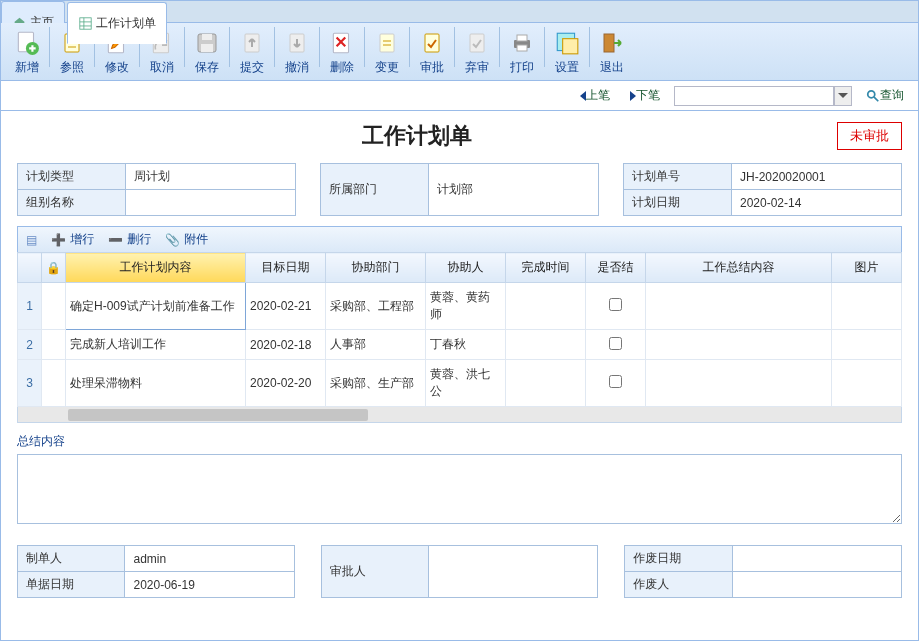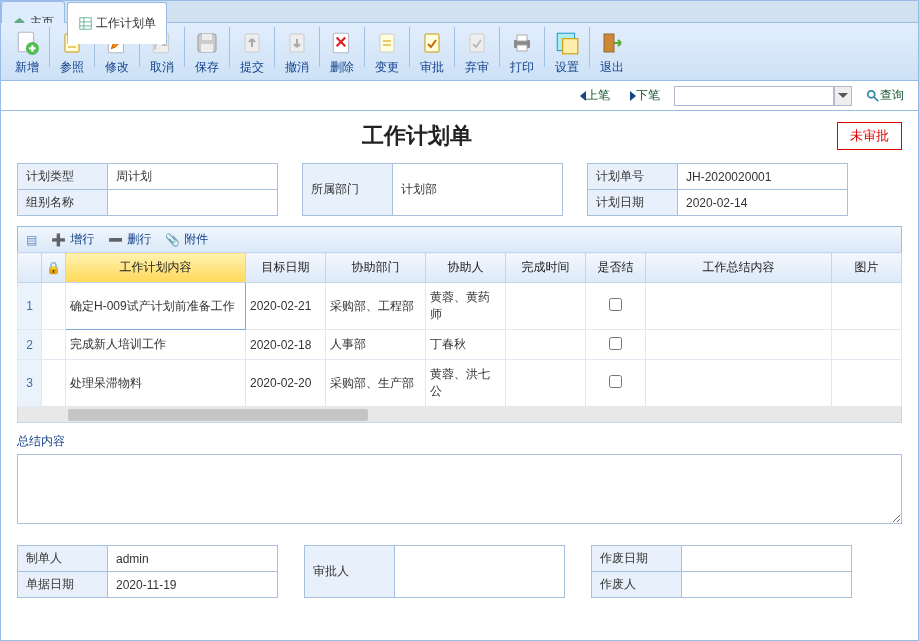--- a/index.html
+++ b/index.html
@@ -28,21 +28,21 @@
 
 .body { flex: 1; overflow: auto; padding: 10px 16px; }
 .titlebar { display: flex; align-items: center; margin-bottom: 12px; }
 .pgtitle { flex: 1; text-align: center; font-size: 22px; font-weight: bold; color: #222; }
 .status { border: 1px solid #d00; color: #d00; padding: 4px 12px; font-size: 13px; margin-left: 20px; }
 
 
 .fieldrow { display: flex; gap: 24px; margin-bottom: 10px; }
 .fieldgrp { border-collapse: collapse; }
 .fieldgrp td { border: 1px solid #a7c0de; padding: 4px 8px; height: 24px; }
-.fieldgrp .lbl { background: #e8f1fb; width: 90px; }
+.fieldgrp .lbl { background: #e8f1fb; width: 108px; }
 .fieldgrp .val { background: #fff; width: 170px; }
 
 
 .gridtb { display: flex; align-items: center; gap: 14px; border: 1px solid #99bbe8; border-bottom:none; background: linear-gradient(#f0f6fd,#dbe9f8); padding: 4px 8px; }
 .gbtn { display: flex; align-items: center; gap: 4px; color: #15428b; cursor: pointer; }
 
 
 .grid { border: 1px solid #99bbe8; border-collapse: collapse; width: 100%; table-layout: fixed; }
 .grid th { background: linear-gradient(#f3f8fe,#dce9f8); border: 1px solid #c5d6ea; padding: 6px 4px; font-weight: normal; color: #222; font-size:12px; }
 .grid th.focus { background: linear-gradient(#fff2b0,#ffd859); }
@@ -396,21 +396,21 @@
 
     <div class="footrow">
       <table class="fieldgrp">
         <tbody>
             <tr>
               <td class="lbl">制单人</td>
               <td class="val">admin</td>
             </tr>
         <tr>
               <td class="lbl">单据日期</td>
-              <td class="val">2020-11-19</td>
+              <td class="val">2020-06-19</td>
             </tr>
       </tbody>
         </table>
       <table class="fieldgrp">
         <tbody>
             <tr>
               <td class="lbl">审批人</td>
               <td class="val"></td>
             </tr>
       </tbody>

